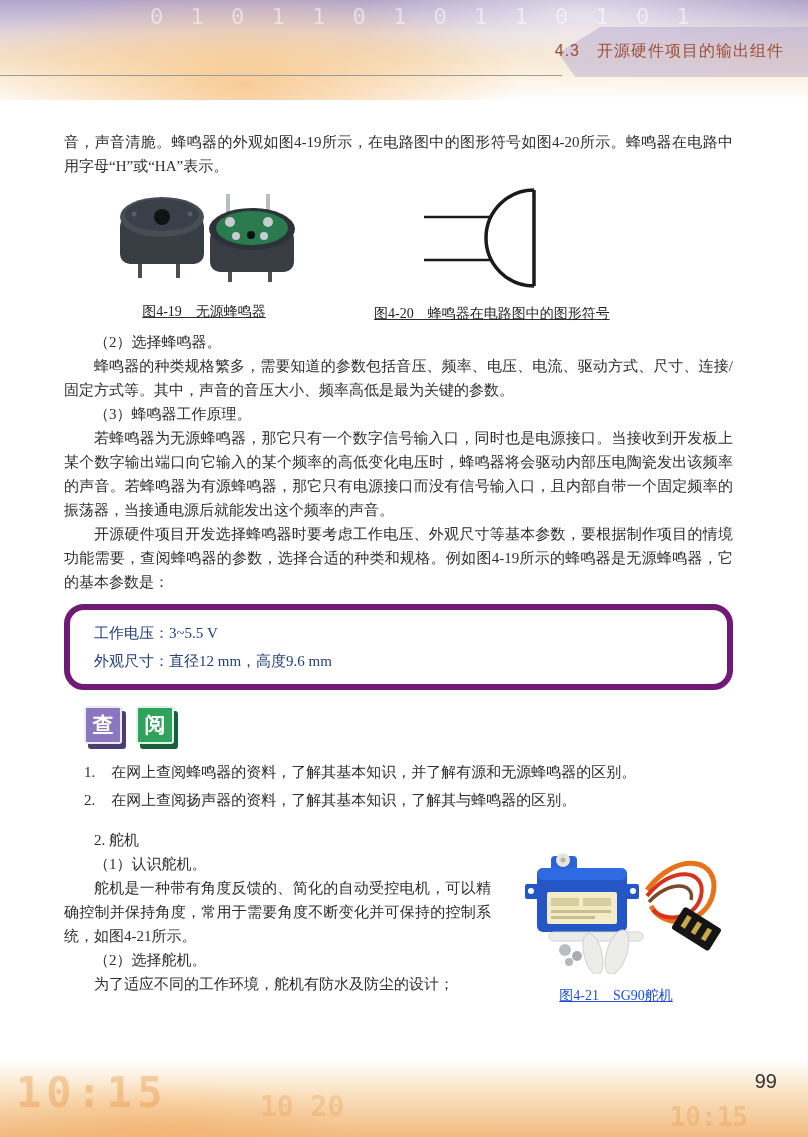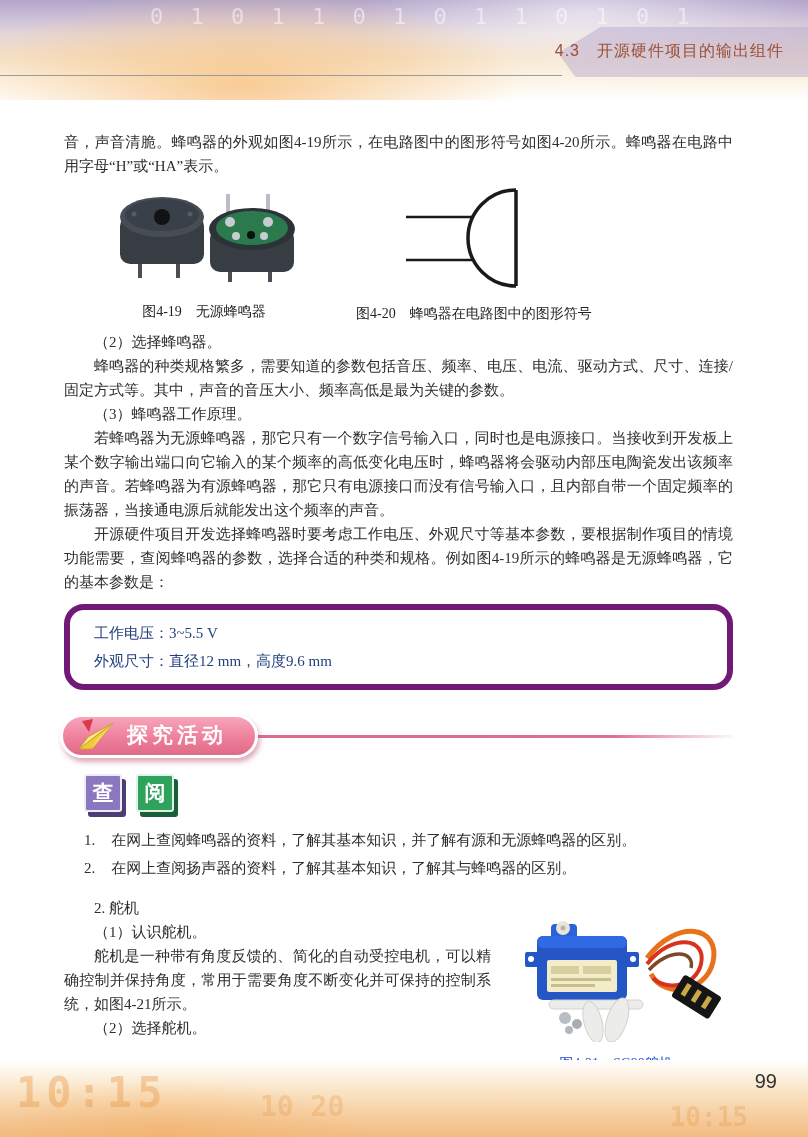--- a/index.html
+++ b/index.html
@@ -39,21 +39,21 @@
   
   .page-main{
     flex:1 1 auto;overflow:hidden;position:relative;
     padding:30px 75px 0 64px;
     font-size:15px;line-height:24px;text-align:justify;
   }
   .page-main p{margin:0;}
   .indent{text-indent:2em;}
   .bold{font-weight:normal;}
   
-  .figures-row{display:flex;margin:6px 0 6px 40px;gap:52px;align-items:flex-start;}
+  .figures-row{display:flex;margin:6px 0 6px 40px;gap:70px;align-items:flex-start;text-decoration:underline;}
   .figures-row figure{margin:0;text-align:center;}
   figcaption{font-size:14px;line-height:20px;margin-top:5px;color:#1f1f1f;white-space:nowrap;text-align:center;}
   .symbol-wrap{padding-top:0;}
   
   .spec-box{
     margin-top:10px;border:6px solid #701a75;border-radius:20px;
     padding:9px 24px;color:#23407c;line-height:28px;
   }
   
   .activity-banner{display:flex;align-items:center;margin:24px 0 0 -4px;}
@@ -171,32 +171,20 @@
     <p class="indent">蜂鸣器的种类规格繁多，需要知道的参数包括音压、频率、电压、电流、驱动方式、尺寸、连接/固定方式等。其中，声音的音压大小、频率高低是最为关键的参数。</p>
     <p class="indent">（3）蜂鸣器工作原理。</p>
     <p class="indent">若蜂鸣器为无源蜂鸣器，那它只有一个数字信号输入口，同时也是电源接口。当接收到开发板上某个数字输出端口向它输入的某个频率的高低变化电压时，蜂鸣器将会驱动内部压电陶瓷发出该频率的声音。若蜂鸣器为有源蜂鸣器，那它只有电源接口而没有信号输入口，且内部自带一个固定频率的振荡器，当接通电源后就能发出这个频率的声音。</p>
     <p class="indent">开源硬件项目开发选择蜂鸣器时要考虑工作电压、外观尺寸等基本参数，要根据制作项目的情境功能需要，查阅蜂鸣器的参数，选择合适的种类和规格。例如图4-19所示的蜂鸣器是无源蜂鸣器，它的基本参数是：</p>
 
     <div class="spec-box">
       <div>工作电压：3~5.5 V</div>
       <div>外观尺寸：直径12 mm，高度9.6 mm</div>
     </div>
 
-    <div class="activity-banner">
-      <div class="banner-pill">
-        <svg width="40" height="34" viewBox="0 0 40 34">
-          <polygon points="5,3 16,1 12,14" fill="#d83a4b"></polygon>
-          <polygon points="2,31 36,5 15,31" fill="#f0c93c" stroke="#c9a22c" stroke-width="1"></polygon>
-          <polygon points="2,31 36,5 11,19" fill="#fbe98c" stroke="#c9a22c" stroke-width="1"></polygon>
-          <polygon points="15,31 36,5 19,22" fill="#f6d95e"></polygon>
-        </svg>
-        <span class="banner-label">探究活动</span>
-      </div>
-      <div class="banner-underline"></div>
-    </div>
 
     <div class="lookup-tags">
       <div class="cube cube-purple">查</div>
       <div class="cube cube-green">阅</div>
     </div>
 
     <div class="activity-list">
       <div class="activity-item">
         <span>1.</span>
         <span>在网上查阅蜂鸣器的资料，了解其基本知识，并了解有源和无源蜂鸣器的区别。</span>
@@ -249,20 +237,21 @@
           <circle cx="78" cy="124" r="5" fill="#a9aeb4"></circle>
           <circle cx="70" cy="130" r="4" fill="#b3b8be"></circle>
         </svg>
         <figcaption>图4-21　SG90舵机</figcaption>
       </figure>
 
       <p class="indent bold">2. 舵机</p>
       <p class="indent">（1）认识舵机。</p>
       <p class="indent">舵机是一种带有角度反馈的、简化的自动受控电机，可以精确控制并保持角度，常用于需要角度不断变化并可保持的控制系统，如图4-21所示。</p>
       <p class="indent">（2）选择舵机。</p>
+      <p class="indent">为了适应不同的工作环境，舵机有防水及防尘的设计；</p>
     </section>
 
   </main>
 
   <footer class="page-footer">
     <div class="footer-digits fd-1">10:15</div>
     <div class="footer-digits fd-2">10 20</div>
     <div class="footer-digits fd-3">10:15</div>
     <div class="page-number">99</div>
   </footer>

